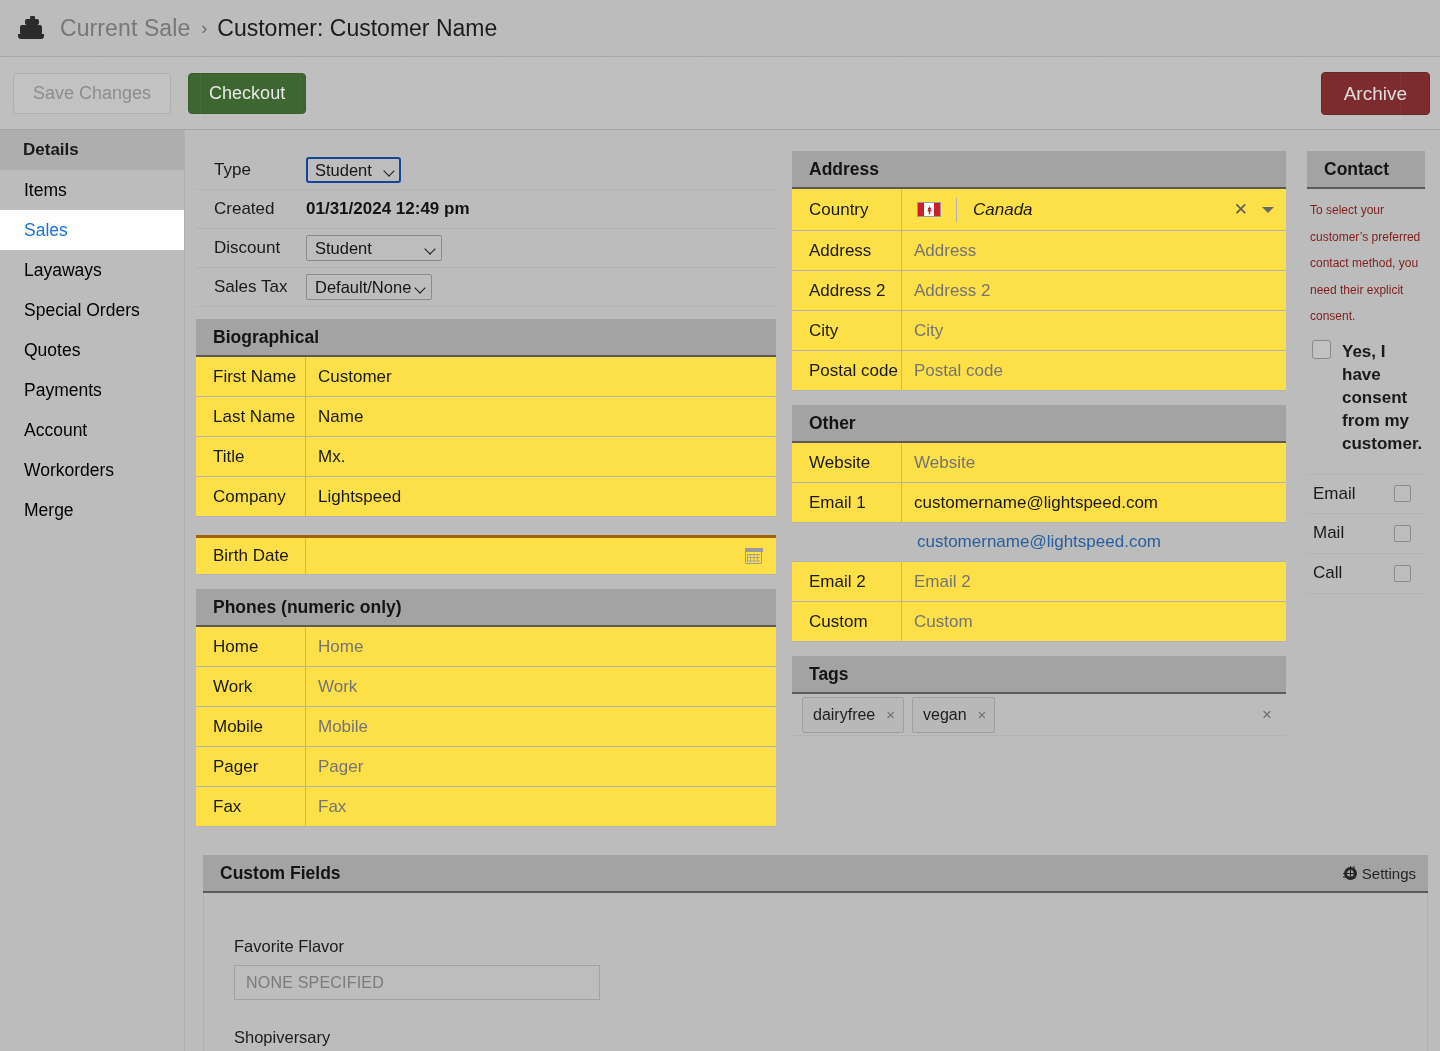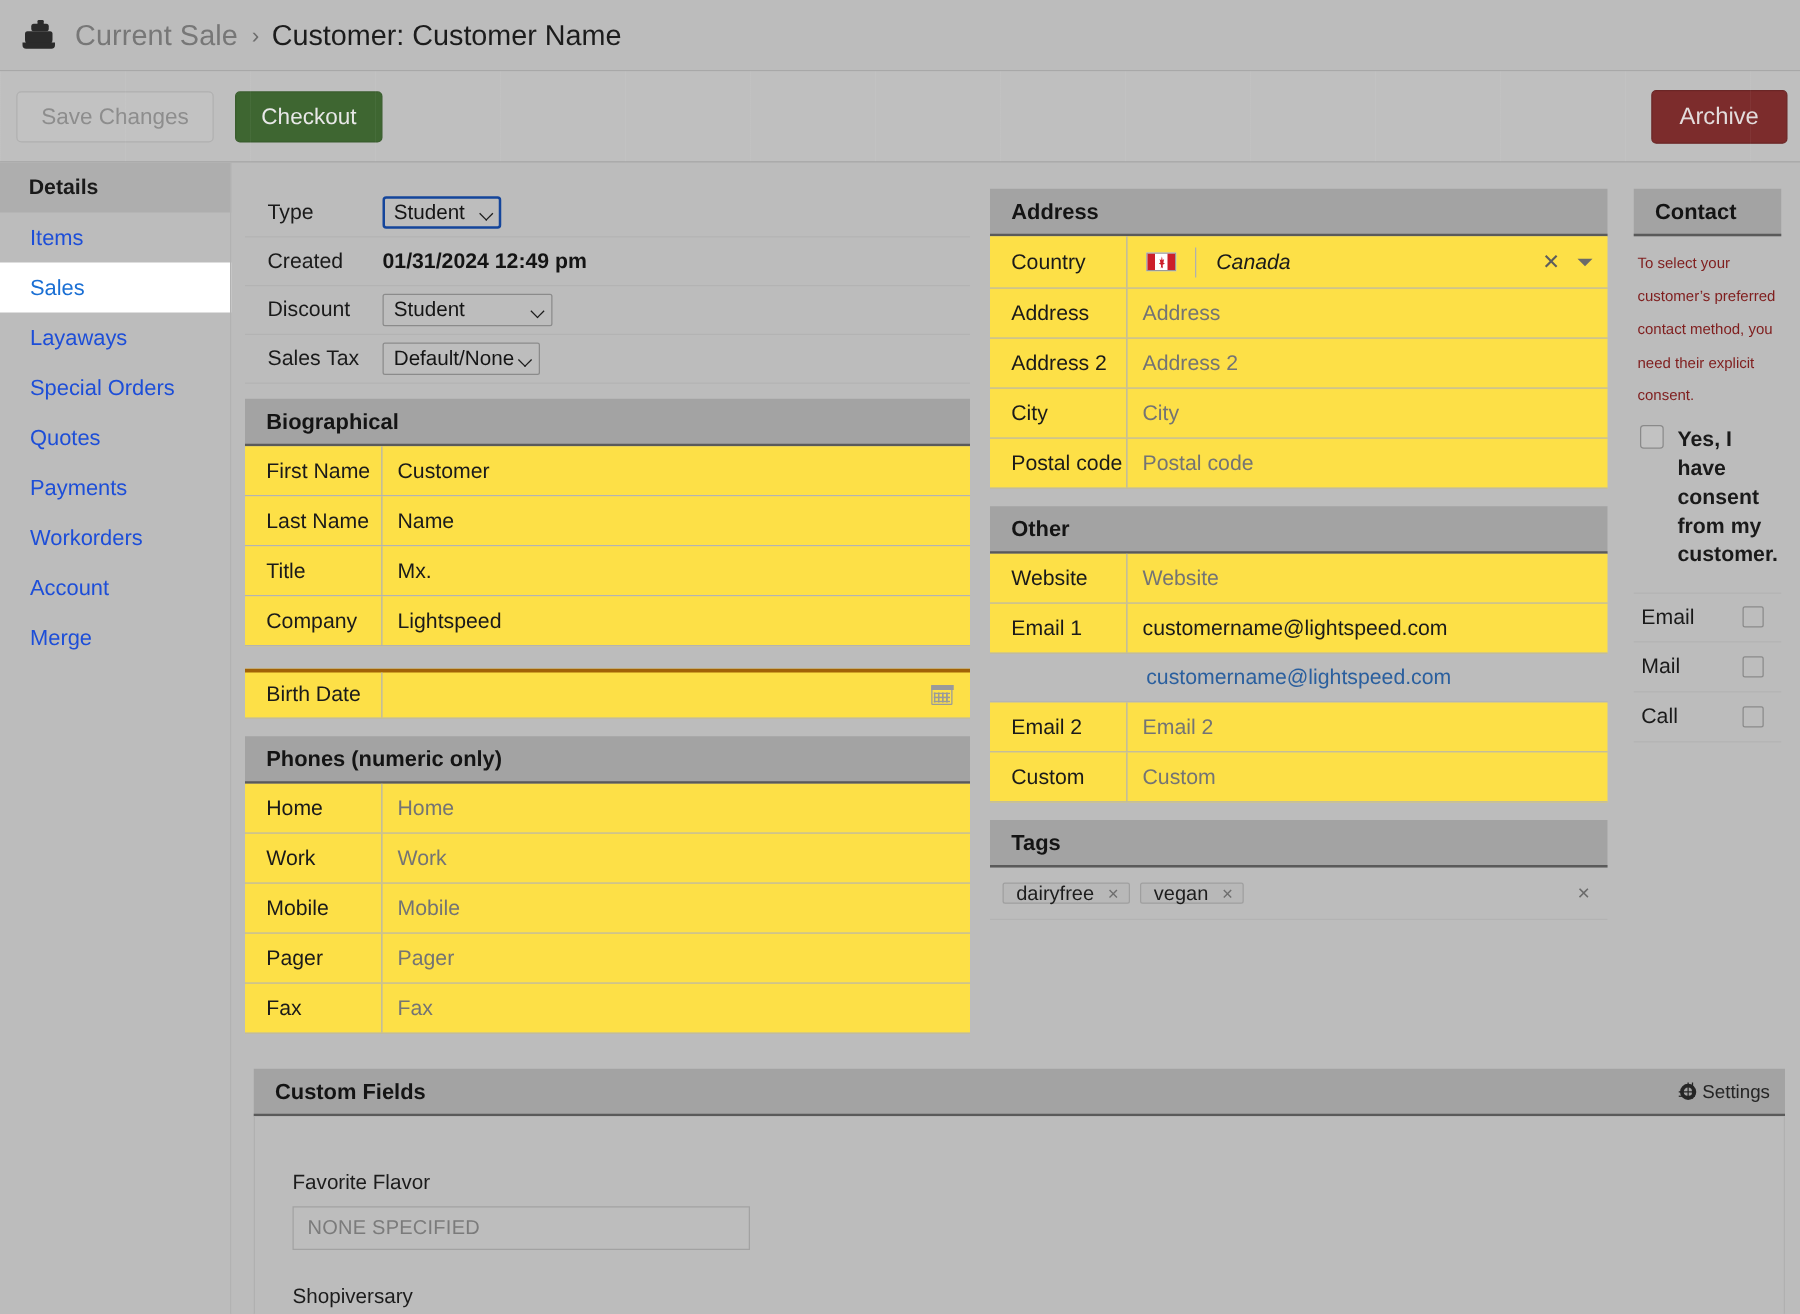--- a/index.html
+++ b/index.html
@@ -70,21 +70,21 @@
   }
 
   
   .page { display: flex; height: 930px; background: #bcbcbc; }
 
   
   .sidebar { width: 185px; flex: 0 0 185px; background: #bcbcbc; padding-top: 0; position: relative; }
   .sidebar:after{ content:""; position:absolute; right:0; top:0; bottom:0; width:1px; background:#b2b2b2;}
   .side-item {
     height: 40px; display: flex; align-items: center;
-    padding-left: 24px; font-size: 17.5px; color: #1d4ed8; cursor: pointer;
+    padding-left: 24px; font-size: 17.5px; color: #000000; cursor: pointer;
   }
   .side-item.header { background: #aeaeae; color: #1a1a1a; font-weight: bold; font-size: 17px; padding-left: 23px; }
   .side-item.active { background: #ffffff; color: #1a6fd4; }
 
   
   .cols { flex: 1; display: flex; padding: 21px 0 0 11px; gap: 0; }
   .col-left  { width: 580px; flex: 0 0 580px; }
   .col-mid   { width: 494px; flex: 0 0 494px; margin-left: 16px;}
   .col-right { width: 118px; flex: 0 0 118px; margin-left: 21px;}
 
@@ -174,21 +174,21 @@
   }
   .linkrow a { color: #2a5f9e; font-size: 17px; text-decoration: none; cursor:pointer;}
 
   
   .tagbar {
     min-height: 42px; display:flex; align-items:center;
     padding: 0 10px 0 10px; border-bottom: 1px solid #b3b3b3; gap: 8px;
   }
   .tag {
     background: #b8b8b8; border: 1px solid #9f9f9f; border-radius: 2px;
-    height: 17px; display:flex; padding: 0 8px 0 10px;
+    height: 36px; display:flex; align-items:center; padding: 0 8px 0 10px;
     font-size: 16px; color: #1d1d1d; cursor: default;
   }
   .tag .x { margin-left: 11px; color: #6e6e6e; font-size: 15px; cursor:pointer;}
   .tagbar .spacer { flex: 1; }
   .tagbar .allx { color:#6b6b6b; font-size: 17px; margin-right: 4px; cursor:pointer;}
 
   
   .contact-text { font-size: 12px; color: #7f1d1d; line-height: 26.5px; padding: 8px 2px 0 3px; }
   .consent { display: flex; gap: 11px; padding: 10px 0 0 5px; }
   .cb {
@@ -255,22 +255,22 @@
   <div class="page">
 
     <div class="sidebar">
       <div class="side-item header">Details</div>
       <div class="side-item">Items</div>
       <div class="side-item active">Sales</div>
       <div class="side-item">Layaways</div>
       <div class="side-item">Special Orders</div>
       <div class="side-item">Quotes</div>
       <div class="side-item">Payments</div>
+      <div class="side-item">Account</div>
       <div class="side-item">Workorders</div>
-      <div class="side-item">Account</div>
       <div class="side-item">Merge</div>
     </div>
 
     <div class="cols">
 
       <div class="col-left">
 
         <div class="sect" style="margin-bottom:12px;">
           <div class="metarow">
             <span class="lbl">Type</span>

